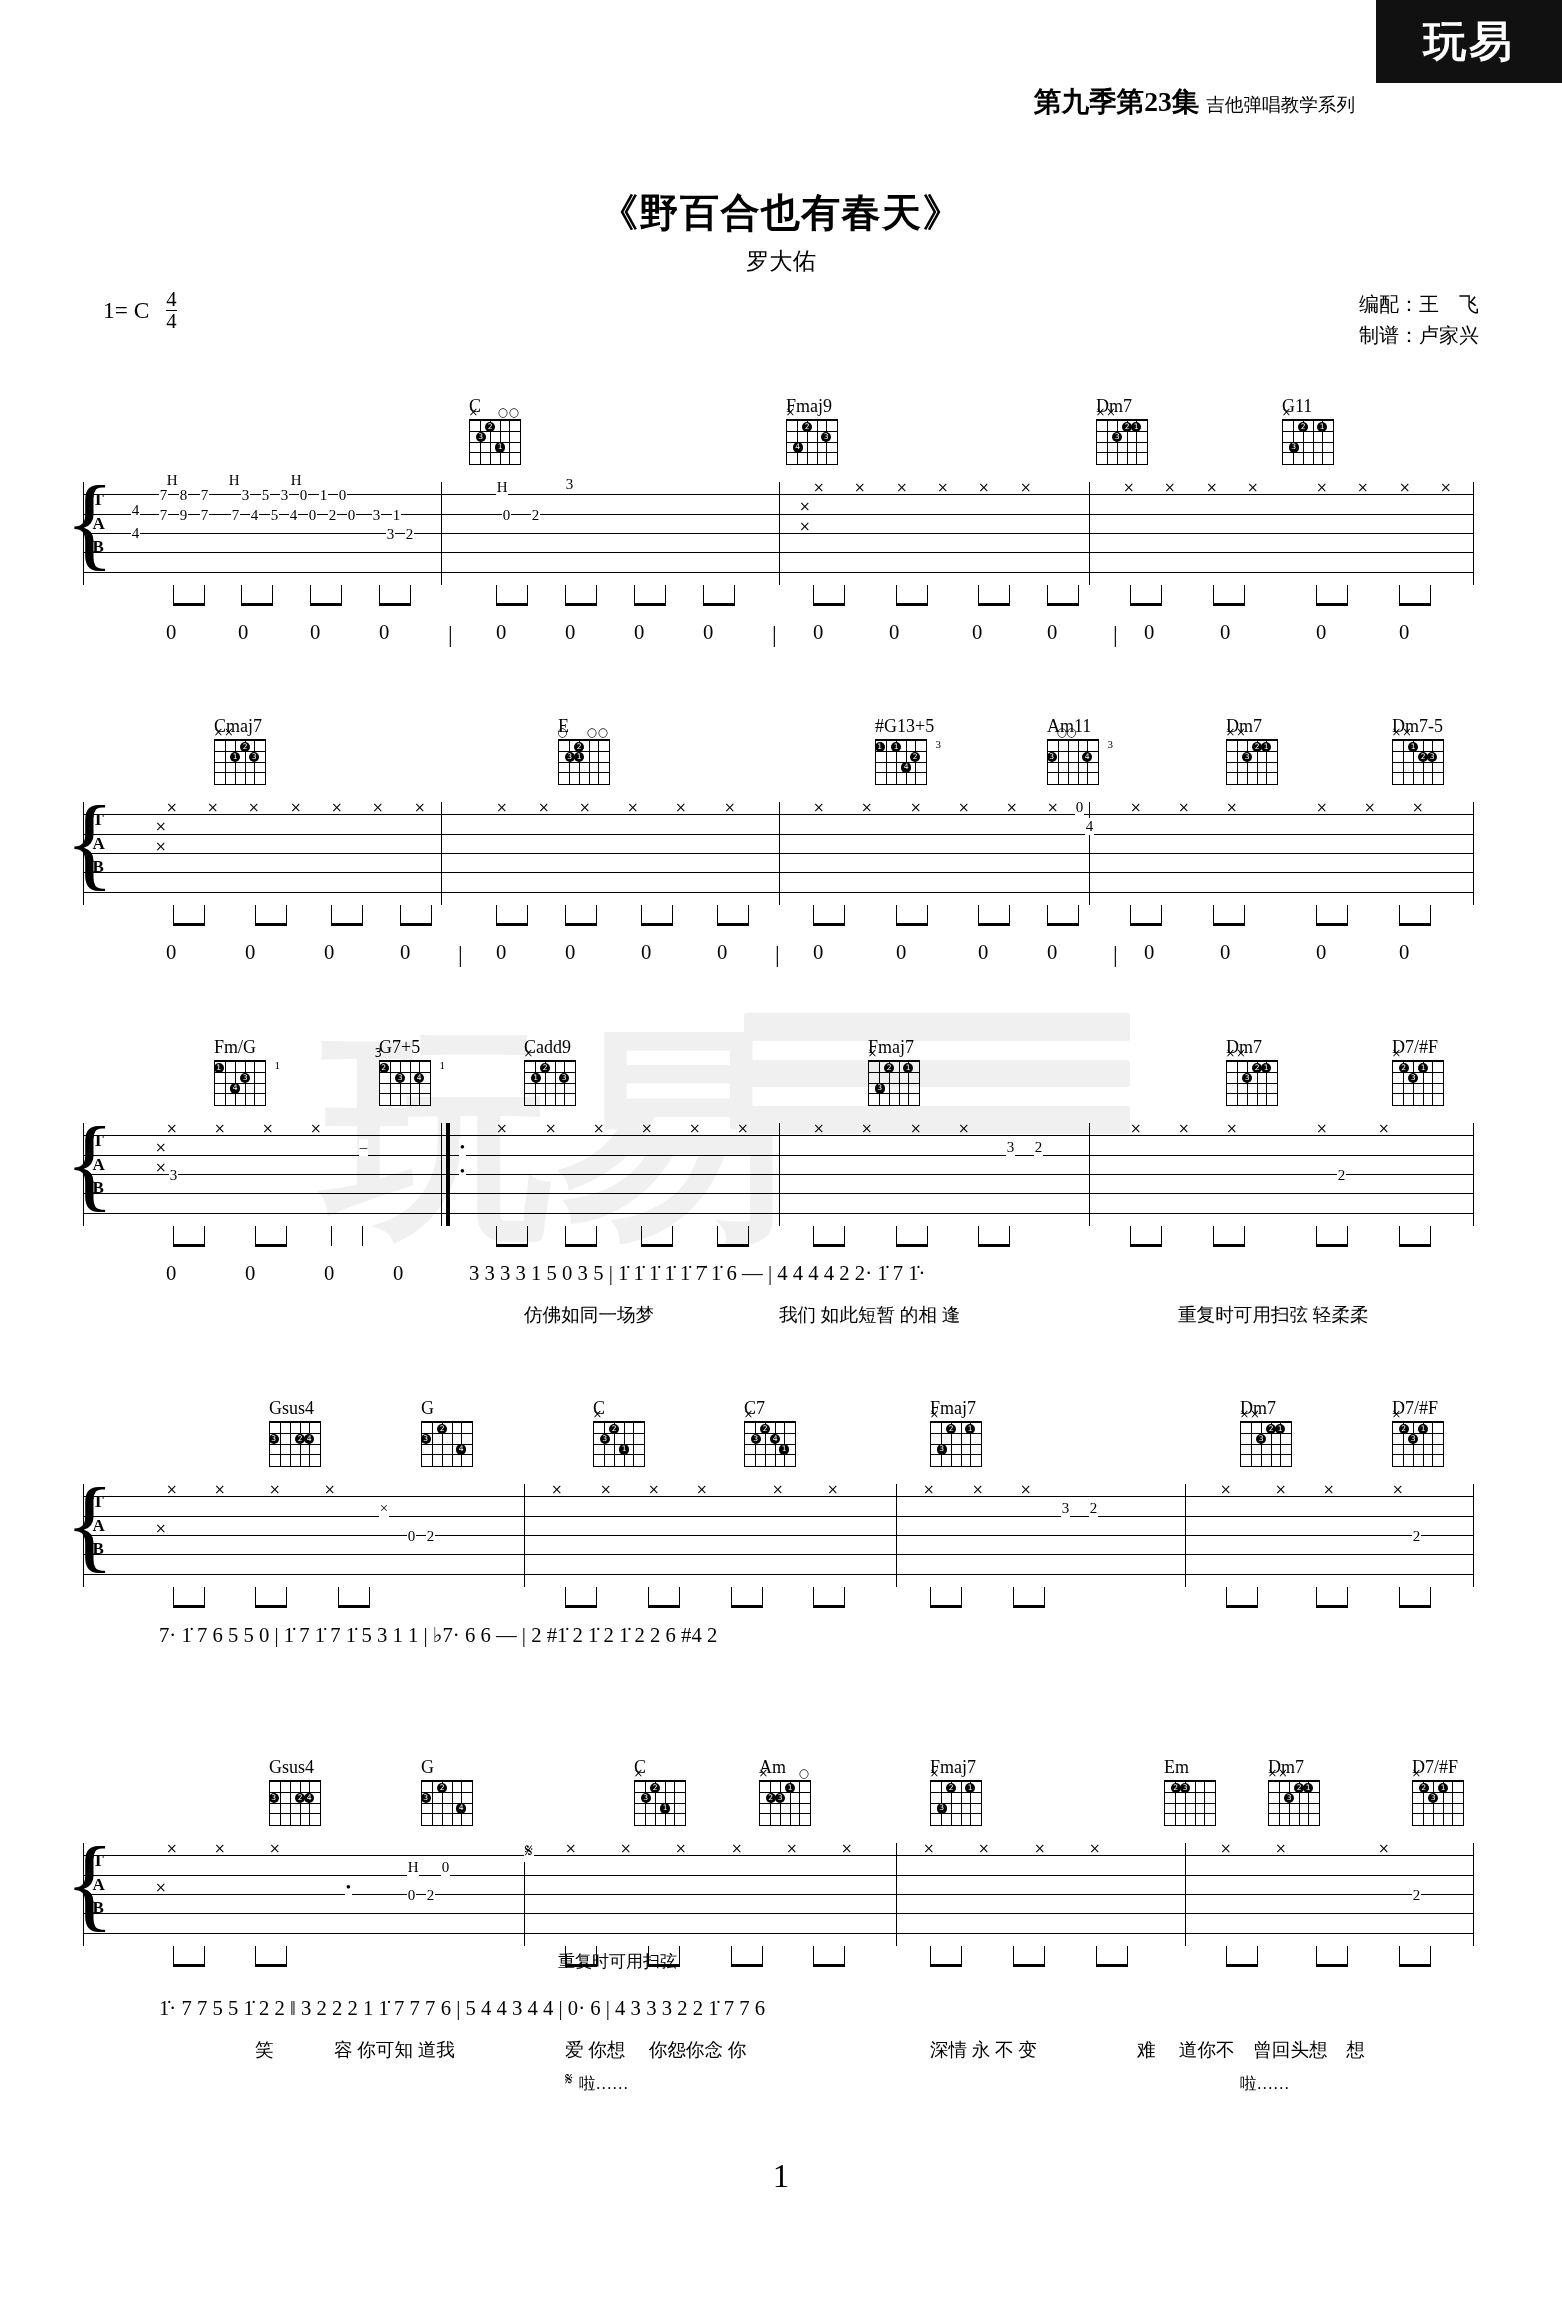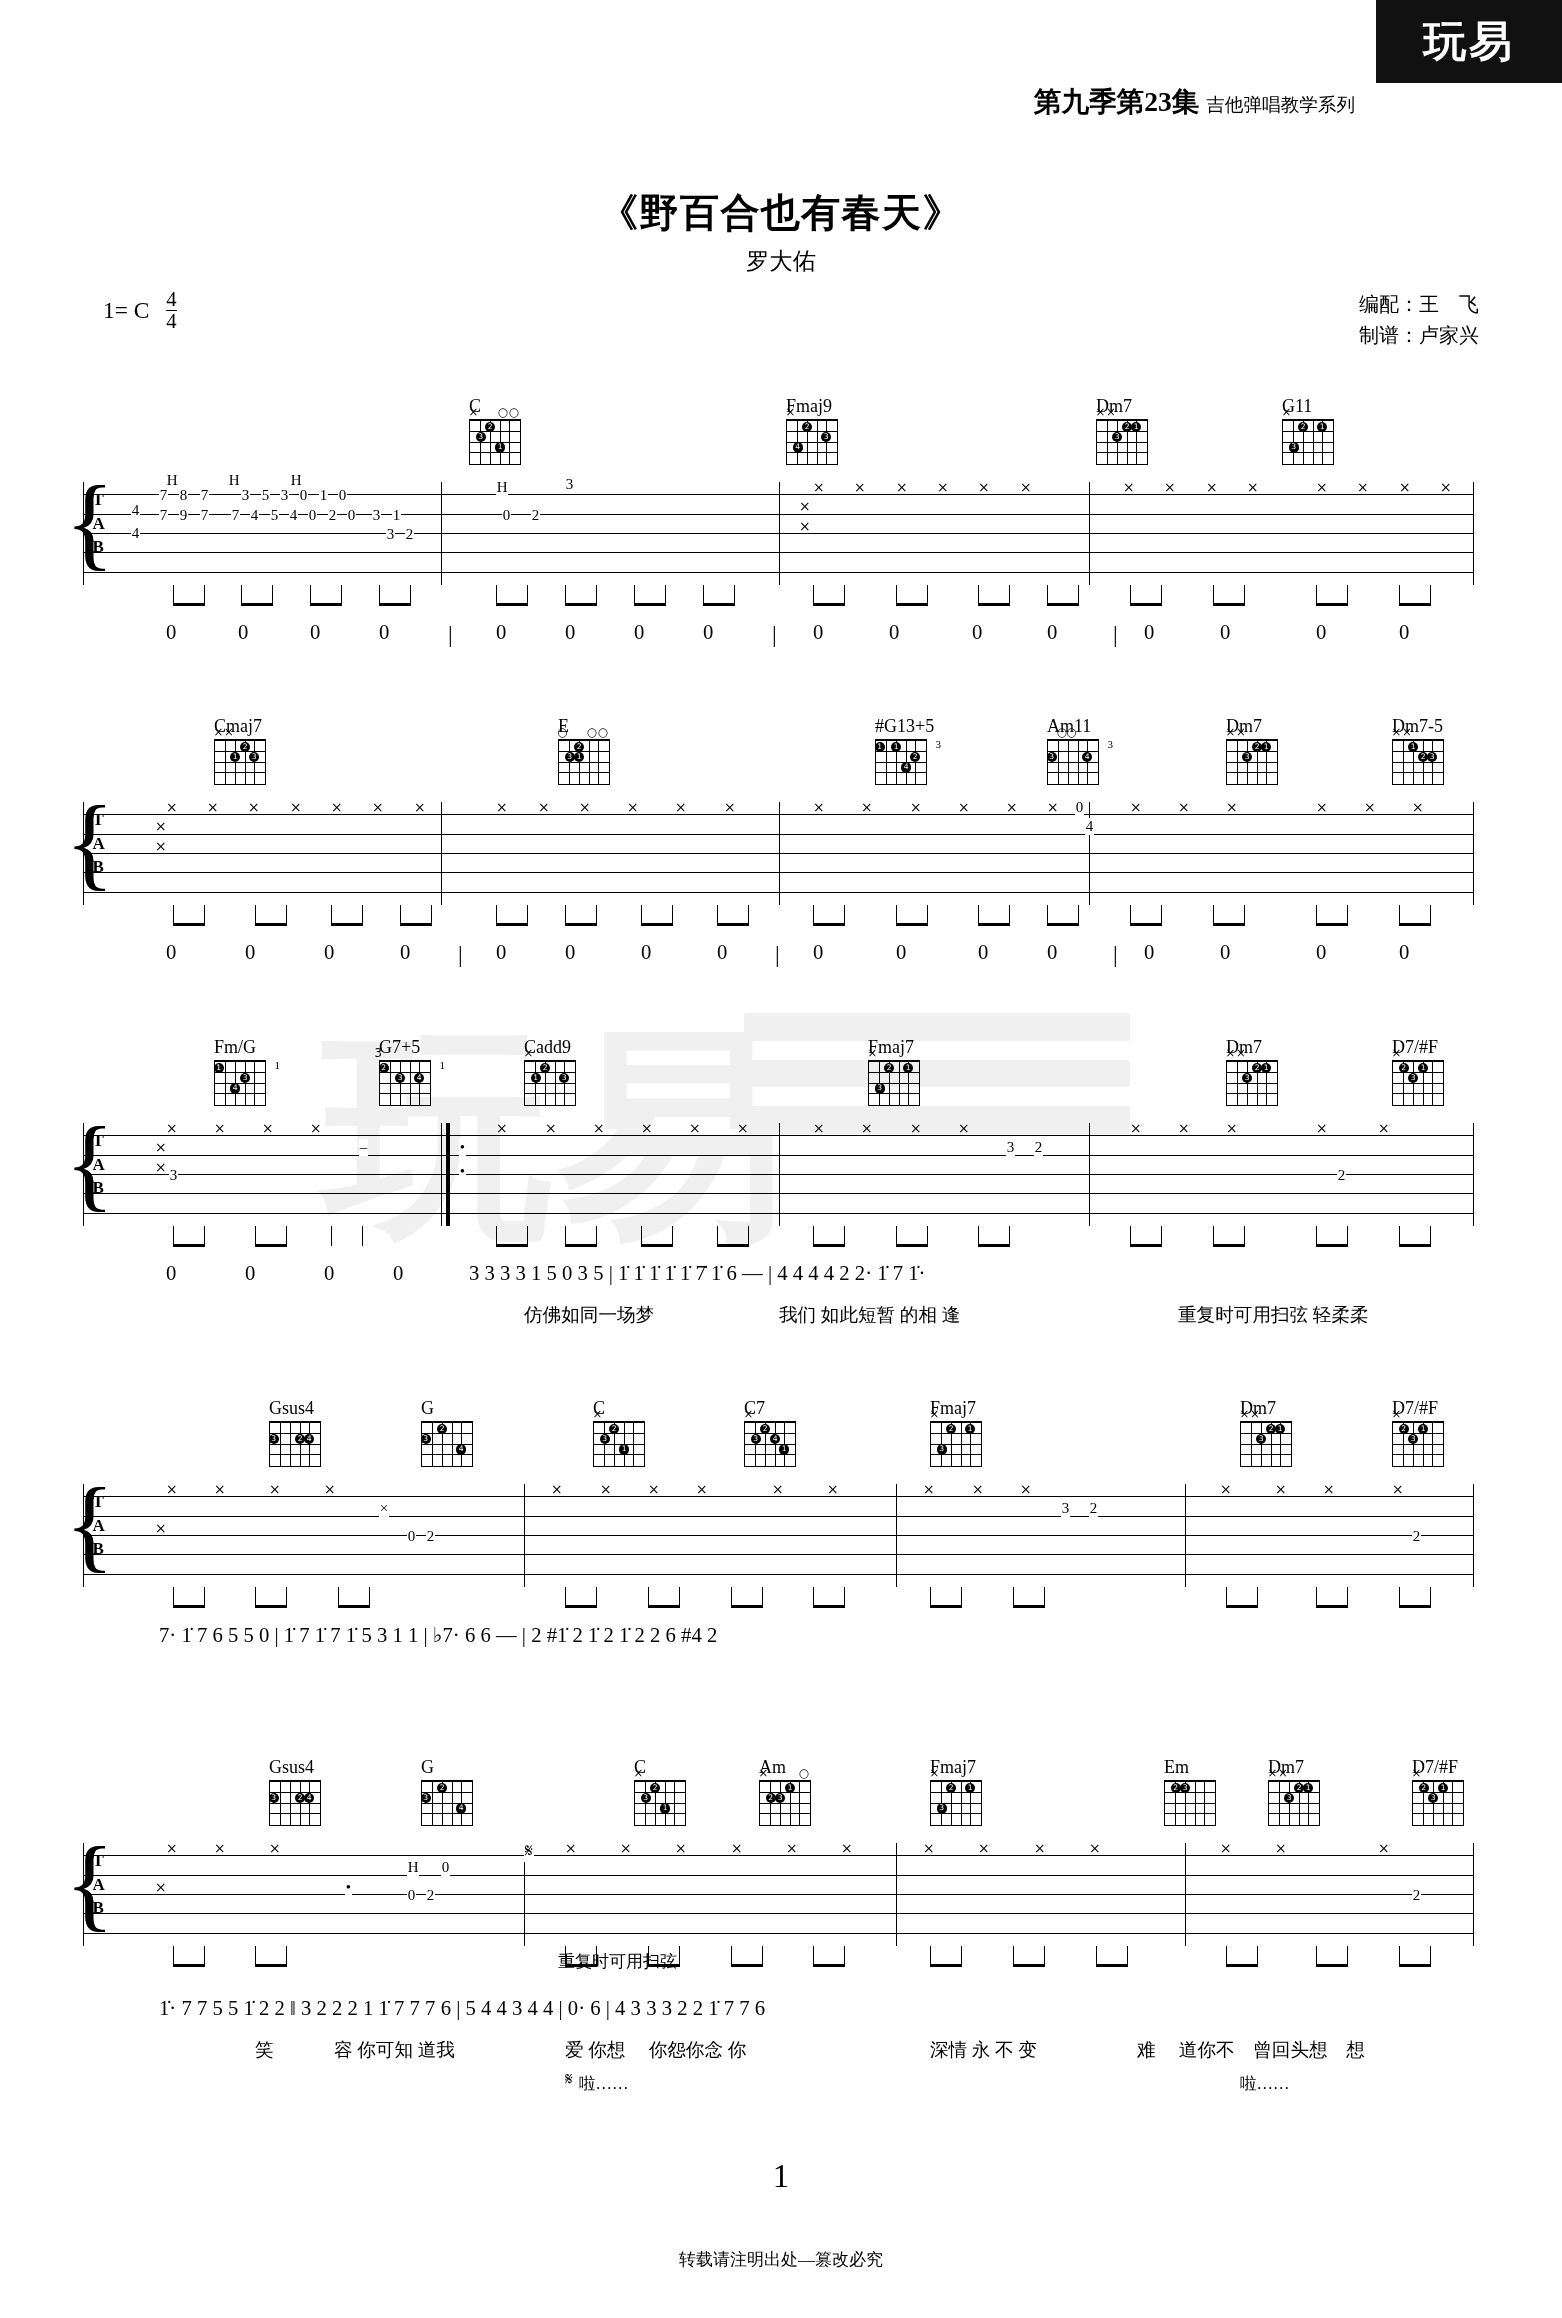--- a/index.html
+++ b/index.html
@@ -1176,15 +1176,14 @@
       <span class="w" style="left:1054px">难　 道你不　曾回头想　想</span>
     </div>
     <div class="lyricline">
       <span class="w" style="left:496px;font-size:16.5px">啦……</span>
       <span class="w" style="left:1157px;font-size:16.5px">啦…… </span>
       <span class="w" style="left:482px;top:-4.1px;font-size:18px">𝄋</span>
     </div>
   </div>
 
   <div class="pageno">1</div>
-  <div class="fnote">转载请注明出处—篡改必究</div>
 </div>
 
 
 </body></html>

